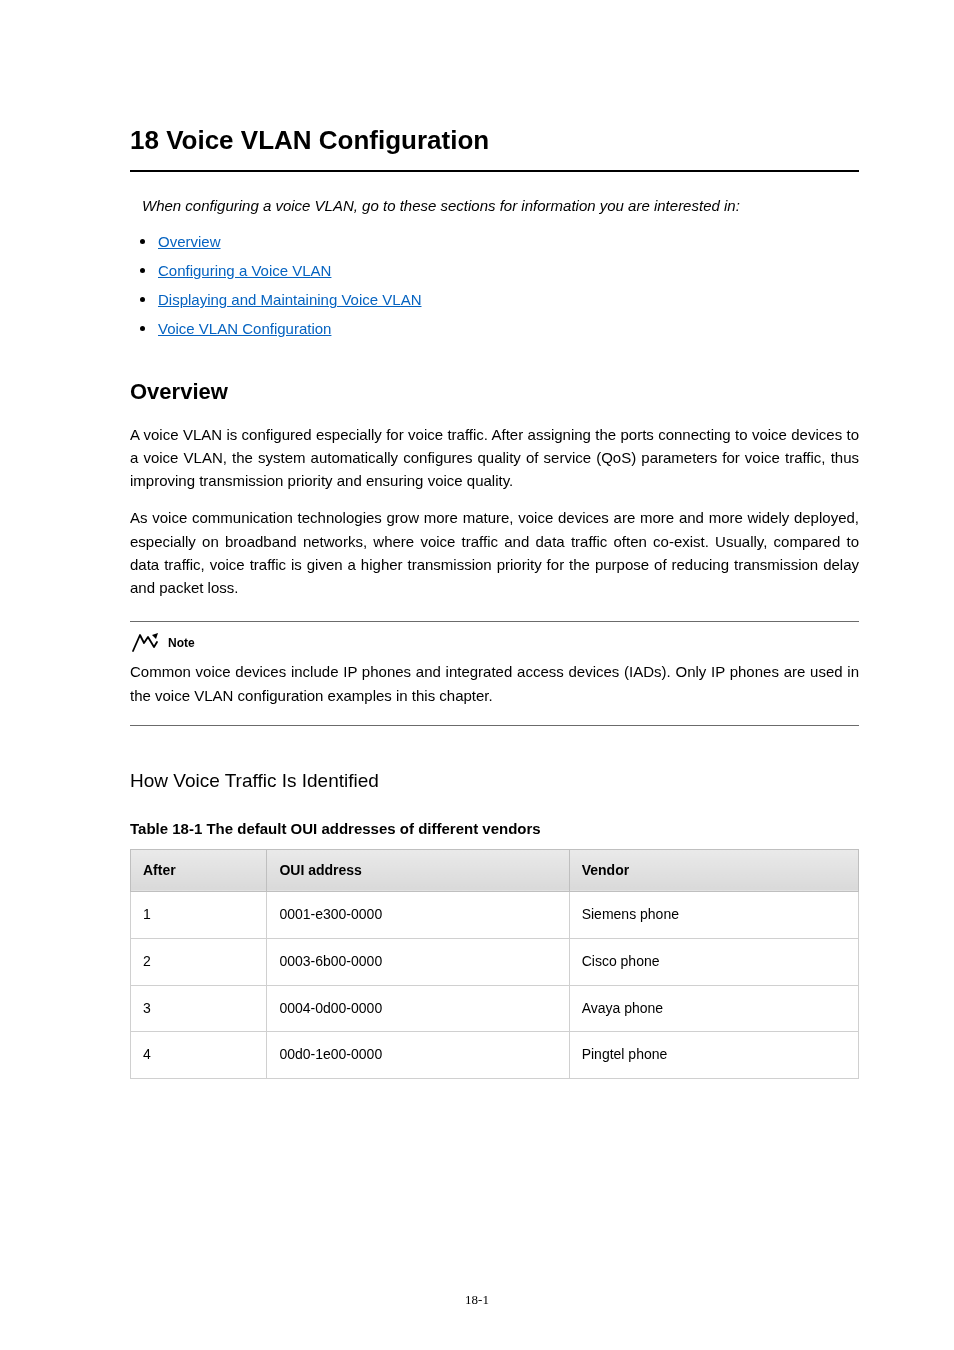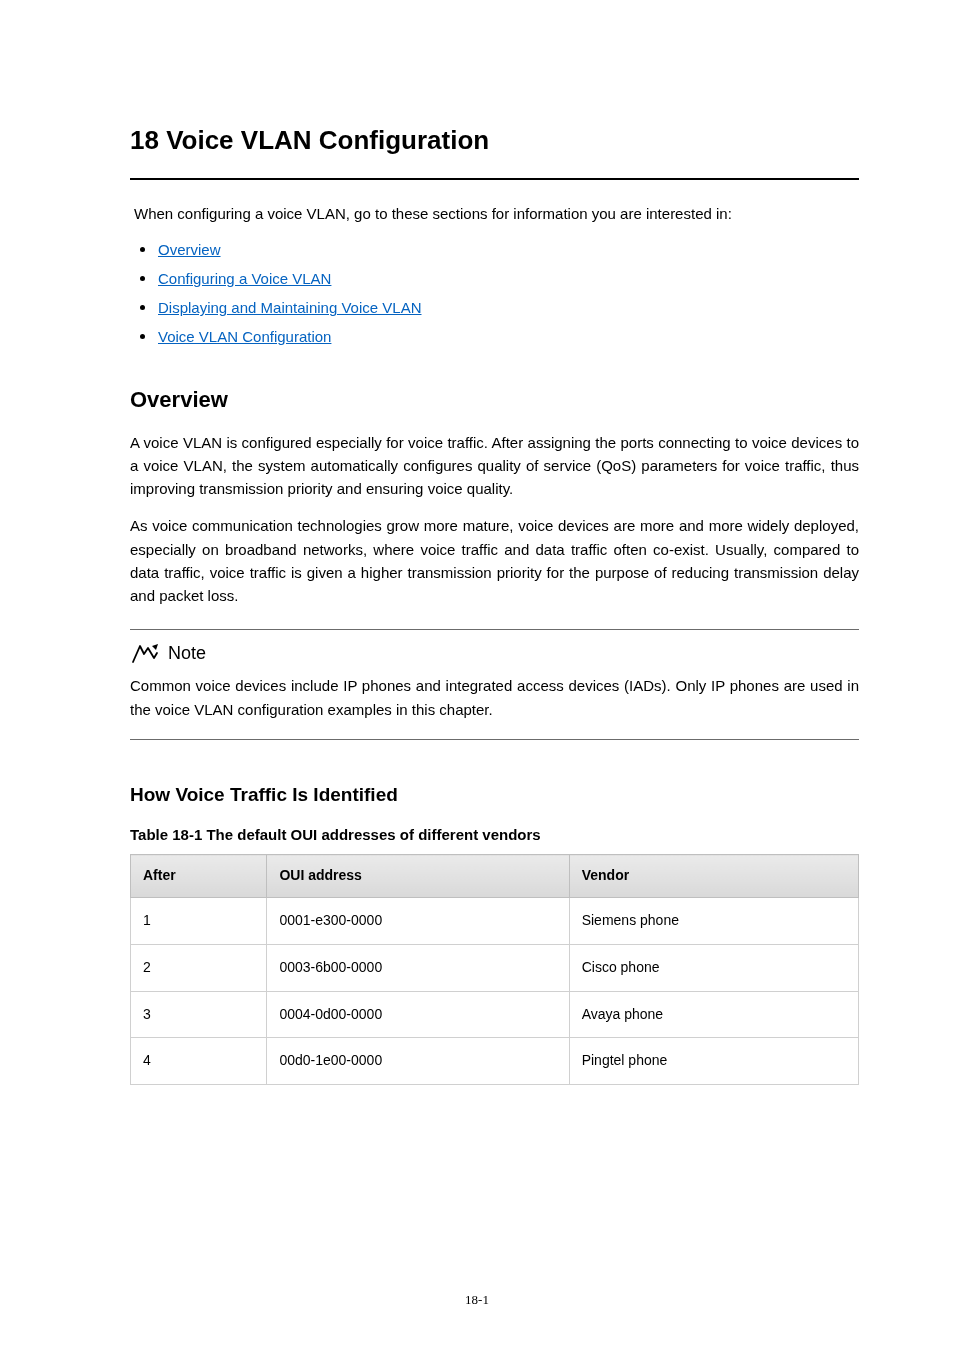--- a/index.html
+++ b/index.html
@@ -16,25 +16,26 @@
     width: 954px;
     min-height: 1350px;
     margin: 0 auto;
     padding: 120px 95px 60px 130px;
     position: relative;
   }
   .chapter-heading {
     font-size: 26px;
     font-weight: bold;
     margin: 0 0 12px 0;
-    padding-bottom: 18px;
+    padding-bottom: 10px;
     border-bottom: 2px solid #000;
   }
   .intro-line {
-    margin: 22px 0 12px 4px;
+    margin: 22px 0 12px 12px;
+    font-style: italic;
   }
   ul.bullets {
     list-style: none;
     margin: 0;
     padding: 0;
   }
   ul.bullets li {
     position: relative;
     padding-left: 28px;
     margin: 6px 0;
@@ -68,30 +69,30 @@
     border-bottom: 1px solid #6b6b6b;
     padding: 10px 0 18px 0;
   }
   .note-header {
     display: flex;
     align-items: center;
     gap: 8px;
     margin-bottom: 6px;
   }
   .note-header .note-title {
-    font-weight: normal;
-    font-size: 18px;
+    font-weight: bold;
+    font-size: 12px;
   }
   .note-body {
     text-align: justify;
   }
   .h3-heading {
     font-size: 19px;
-    font-weight: bold;
-    margin: 40px 0 14px 0;
+    font-weight: normal;
+    margin: 40px 0 22px 0;
   }
   .table-caption {
     font-weight: bold;
     margin: 14px 0 8px 0;
   }
   table.data {
     width: 100%;
     border-collapse: collapse;
     font-size: 14px;
   }

